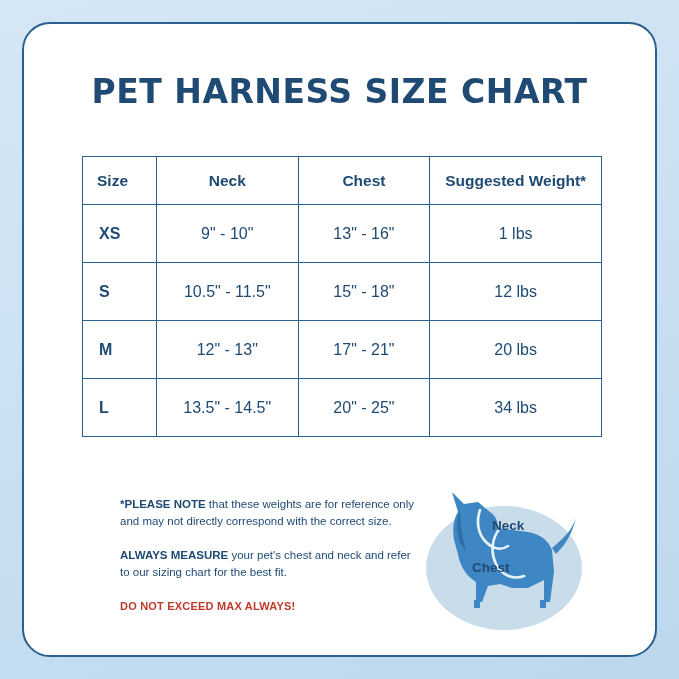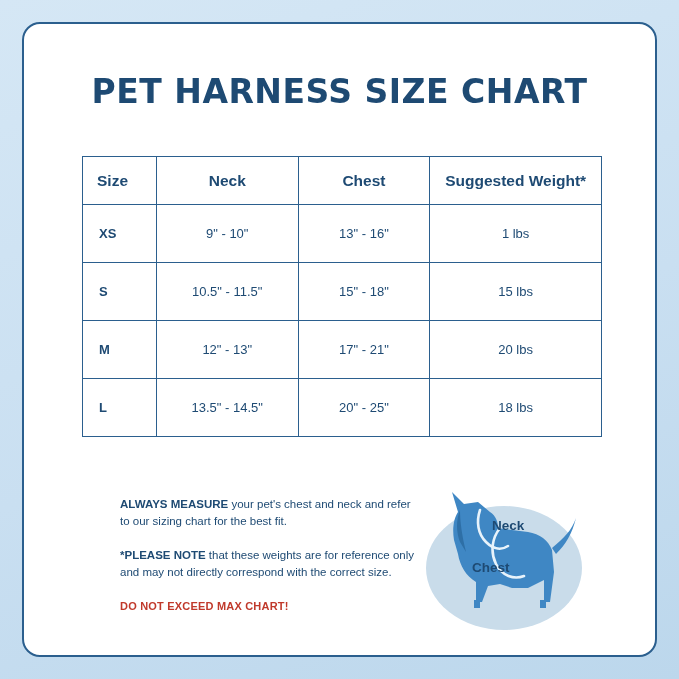--- a/index.html
+++ b/index.html
@@ -21,21 +21,21 @@
     background: linear-gradient(160deg, #d5e7f5 0%, #c9dff1 55%, #bcd7ec 100%);
   }
   .card {
     position: absolute;
     left: 22px;
     top: 22px;
     width: 635px;
     height: 635px;
     background: #ffffff;
     border: 2px solid #2b5f8e;
-    border-radius: 18px;
+    border-radius: 28px;
   }
   .title {
     position: absolute;
     left: 0;
     right: 0;
     top: 48px;
     text-align: center;
     font-size: 33px;
     font-weight: bold;
     letter-spacing: 0.5px;
@@ -49,21 +49,21 @@
     width: 520px;
     border-collapse: collapse;
     font-family: "Liberation Sans", sans-serif;
   }
   table.size-chart th,
   table.size-chart td {
     border: 1px solid #2b5f8e;
     color: #1e4a73;
     text-align: center;
     height: 58px;
-    font-size: 13px;
+    font-size: 16px;
   }
   table.size-chart thead th {
     font-size: 15.5px;
     font-weight: bold;
     height: 48px;
   }
   table.size-chart thead th.col-size {
     text-align: left;
     padding-left: 14px;
     margin-left: 44px;
@@ -140,45 +140,45 @@
         <tr>
           <td class="col-size">XS</td>
           <td>9" - 10"</td>
           <td>13" - 16"</td>
           <td>1 lbs</td>
         </tr>
         <tr>
           <td class="col-size">S</td>
           <td>10.5" - 11.5"</td>
           <td>15" - 18"</td>
-          <td>15 lbs</td>
+          <td>12 lbs</td>
         </tr>
         <tr>
           <td class="col-size">M</td>
           <td>12" - 13"</td>
           <td>17" - 21"</td>
           <td>20 lbs</td>
         </tr>
         <tr>
           <td class="col-size">L</td>
           <td>13.5" - 14.5"</td>
           <td>20" - 25"</td>
-          <td>18 lbs</td>
+          <td>34 lbs</td>
         </tr>
       </tbody>
     </table>
 
     <div class="notes">
+      <p>
+        <span class="bold">*PLEASE NOTE</span><span> that these weights are for reference only and may not directly correspond with the correct size.</span>
+      </p>
       <p>
         <span class="bold">ALWAYS MEASURE</span><span> your pet's chest and neck and refer to our sizing chart for the best fit.</span>
       </p>
-      <p>
-        <span class="bold">*PLEASE NOTE</span><span> that these weights are for reference only and may not directly correspond with the correct size.</span>
-      </p>
-      <p class="warn">DO NOT EXCEED MAX CHART!</p>
+      <p class="warn">DO NOT EXCEED MAX ALWAYS!</p>
     </div>
 
     <div class="dog-wrap">
       <svg width="190" height="165" viewBox="0 0 190 165">
         <ellipse cx="88" cy="92" rx="78" ry="62" fill="#c9dcea"></ellipse>
         <path d="M42 36 L36 16 L48 28 L62 26 L74 36 C80 40 82 46 82 52
                  L96 54 L112 56 C124 58 132 64 136 74
                  L138 96 L134 126 L128 126 L128 104
                  L112 112 L96 112 L84 108 L72 110
                  L66 126 L60 126 L60 106

